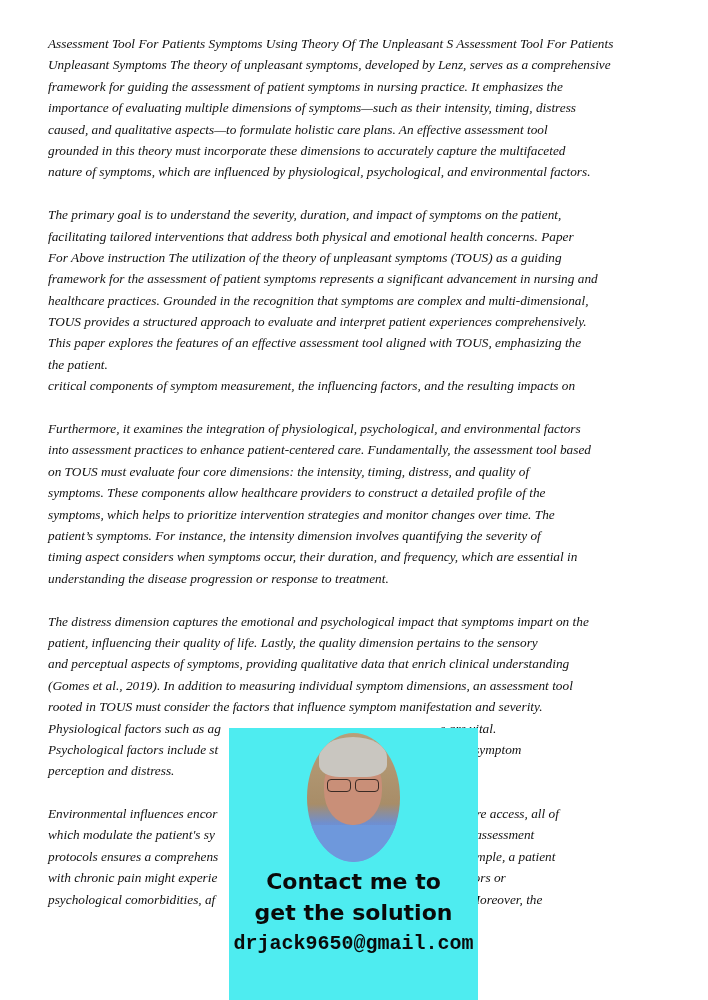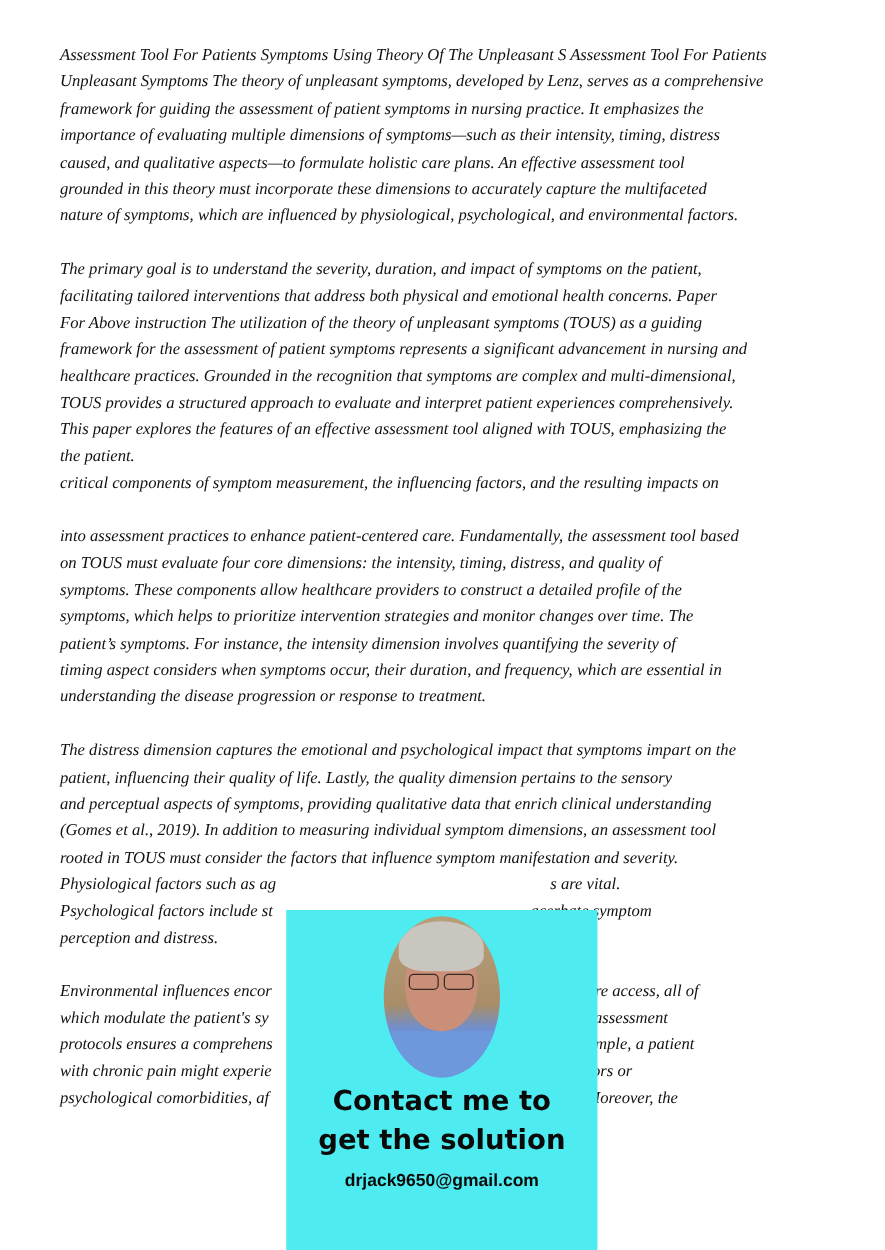--- a/index.html
+++ b/index.html
@@ -94,23 +94,23 @@
       font-weight: bold;
       font-size: 22px;
       line-height: 31px;
       color: #0a0a0a;
     }
     .promo .email {
       position: absolute;
       left: 0;
       top: 203px;
       width: 249px;
-      font-family: Liberation Sans, sans-serif;
+      font-family: Liberation Mono, monospace;
       font-weight: bold;
-      font-size: 14px;
+      font-size: 20px;
       line-height: 26px;
       color: #0a0a0a;
     }
   </style>
 </head>
 <body>
 
 <div class="page">
   <div class="para">
     <span class="line">Assessment Tool For Patients Symptoms Using Theory Of The Unpleasant S Assessment Tool For Patients</span>
@@ -126,20 +126,21 @@
     <span class="line">facilitating tailored interventions that address both physical and emotional health concerns. Paper</span>
     <span class="line">For Above instruction The utilization of the theory of unpleasant symptoms (TOUS) as a guiding</span>
     <span class="line">framework for the assessment of patient symptoms represents a significant advancement in nursing and</span>
     <span class="line">healthcare practices. Grounded in the recognition that symptoms are complex and multi-dimensional,</span>
     <span class="line">TOUS provides a structured approach to evaluate and interpret patient experiences comprehensively.</span>
     <span class="line">This paper explores the features of an effective assessment tool aligned with TOUS, emphasizing the</span>
     <span class="line">the patient.</span>
     <span class="line">critical components of symptom measurement, the influencing factors, and the resulting impacts on</span>
   </div>
   <div class="para">
+    <span class="line">Furthermore, it examines the integration of physiological, psychological, and environmental factors</span>
     <span class="line">into assessment practices to enhance patient-centered care. Fundamentally, the assessment tool based</span>
     <span class="line">on TOUS must evaluate four core dimensions: the intensity, timing, distress, and quality of</span>
     <span class="line">symptoms. These components allow healthcare providers to construct a detailed profile of the</span>
     <span class="line">symptoms, which helps to prioritize intervention strategies and monitor changes over time. The</span>
     <span class="line">patient’s symptoms. For instance, the intensity dimension involves quantifying the severity of</span>
     <span class="line">timing aspect considers when symptoms occur, their duration, and frequency, which are essential in</span>
     <span class="line">understanding the disease progression or response to treatment.</span>
   </div>
   <div class="para">
     <span class="line">The distress dimension captures the emotional and psychological impact that symptoms impart on the</span>

